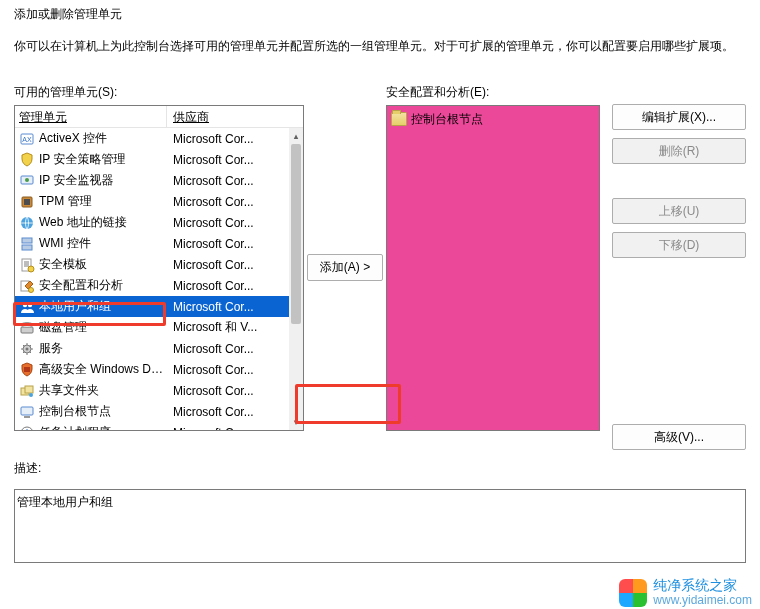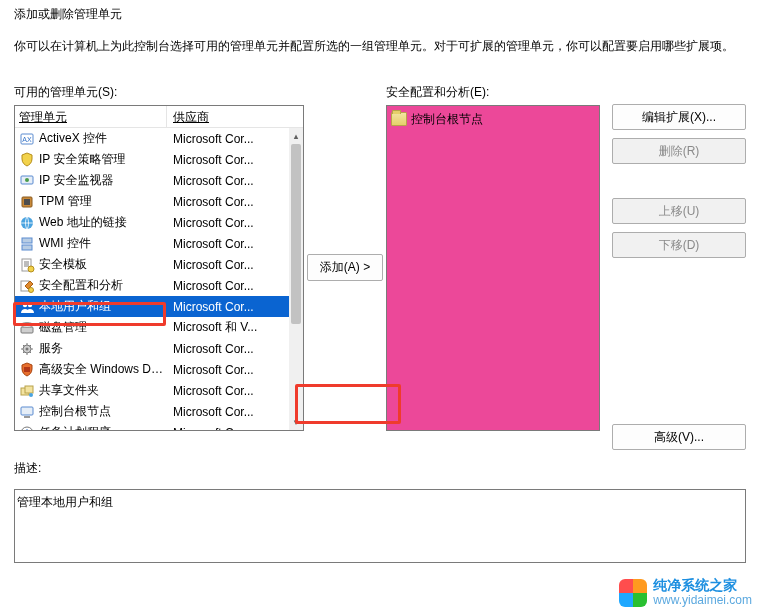--- a/index.html
+++ b/index.html
@@ -145,21 +145,21 @@
     position:absolute;
     right:8px; bottom:2px;
     display:flex; align-items:center; gap:6px;
     font-size:12px; color:#1696e6;
   }
   .watermark .logo {
     width:28px; height:28px; border-radius:6px;
     background: conic-gradient(#ff9a1f 0 25%, #29c031 0 50%, #1fa8ff 0 75%, #ff4d4d 0 100%);
   }
   .watermark .text { display:flex; flex-direction:column; line-height:1.1;}
-  .watermark .text .t1{ font-size:14px; font-weight:bold; color:#1d8fe0;}
+  .watermark .text .t1{ font-size:14px; font-weight:normal; color:#1d8fe0;}
   .watermark .text .t2{ font-size:12px; color:#5ca9df;}
   
   .ic svg { width:16px; height:16px; }
 </style>
 </head>
 <body>
 
 <div class="title">添加或删除管理单元</div>
 <div class="intro">你可以在计算机上为此控制台选择可用的管理单元并配置所选的一组管理单元。对于可扩展的管理单元，你可以配置要启用哪些扩展项。</div>
 

